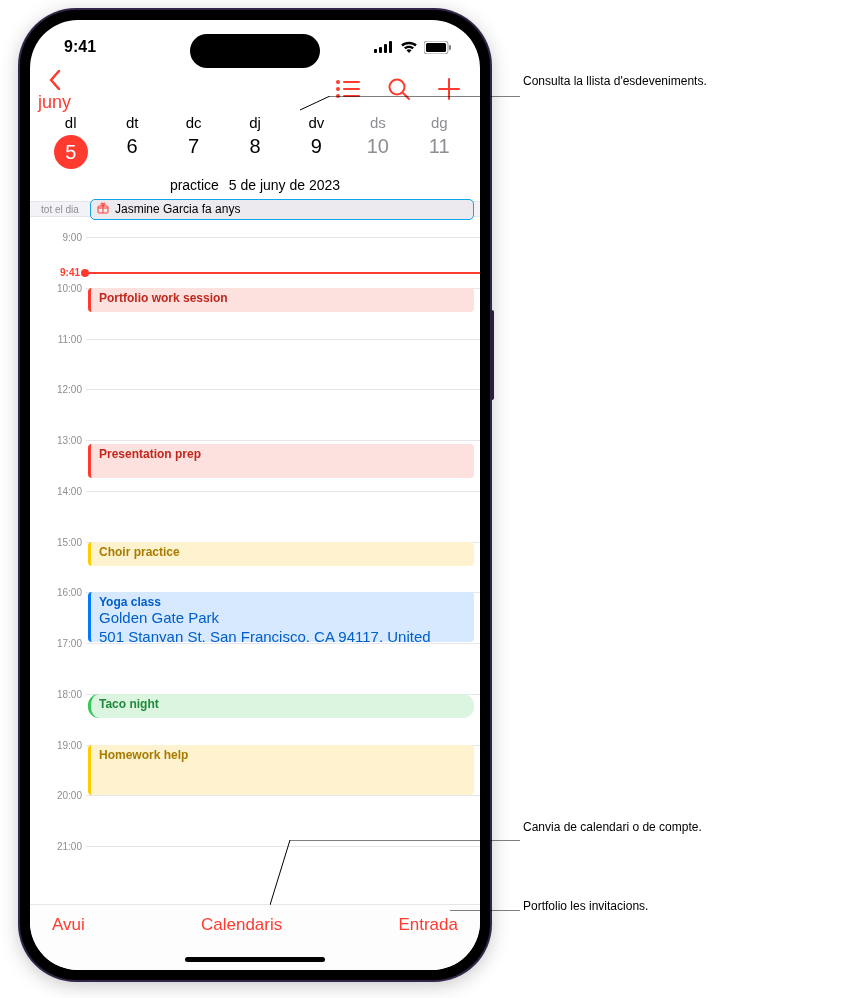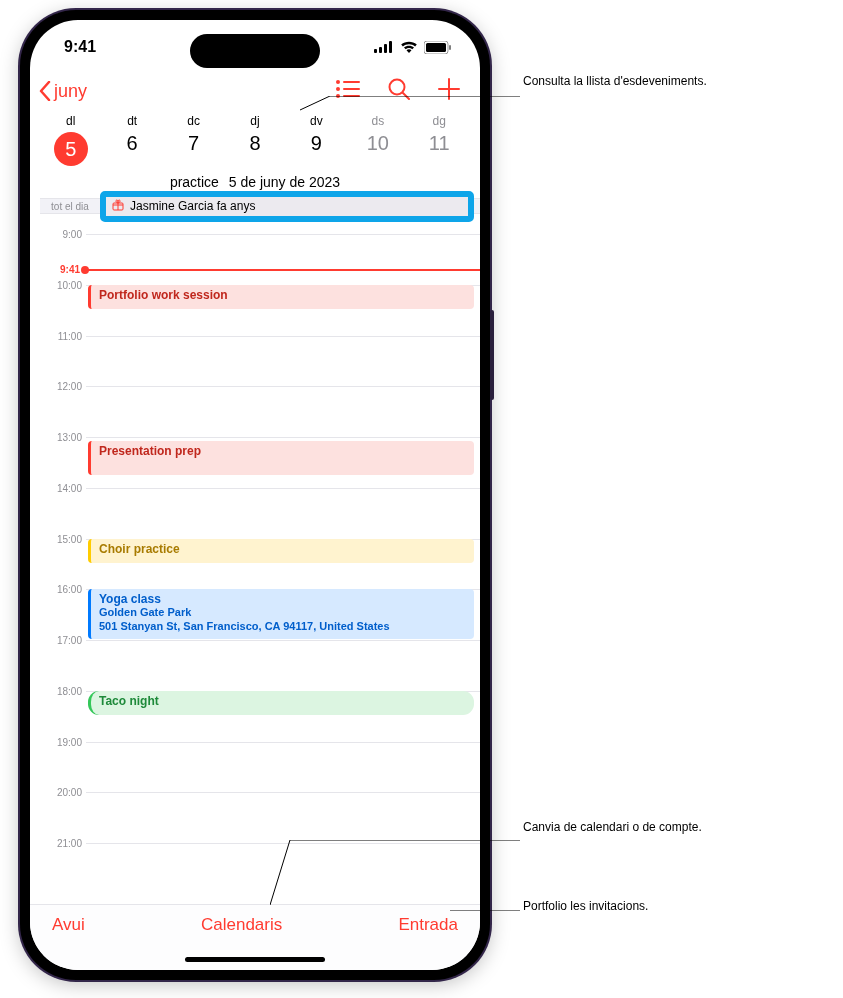--- a/index.html
+++ b/index.html
@@ -62,30 +62,31 @@
     display:flex;
     align-items:center;
     padding: 0 14px 6px 8px;
     height: 40px;
   }
   .back {
     display:flex; align-items:center;
     color:#ff3b30;
     font-size:18px;
     gap:2px;
+    flex-direction:column;
   }
   .back svg { width:14px; height:20px; }
   .spacer { flex:1; }
   .nav-icons { display:flex; gap:28px; align-items:center; padding-right:6px;}
   .nav-icons .ico { color:#ff3b30; }
 
   .weekdays {
     display:flex;
     padding: 0 10px;
-    font-size:12px;
+    font-size:15px;
     align-items:center;
   }
   .weekdays div {
     flex:1;
     text-align:center;
     color:#000;
   }
   .weekdays div.wknd { color:#8e8e93; }
 
   .daynums {
@@ -116,33 +117,32 @@
   }
   .fulldate .dow { font-weight:400; margin-right:6px;}
 
   .alldayrow {
     display:flex;
     align-items:center;
     background:#f2f2f7;
     border-top:1px solid #e5e5ea;
     border-bottom:1px solid #e5e5ea;
     height:16px;
-    margin-left:10px;
   }
   .alldayrow .lbl {
     font-size:10px;
     color:#8e8e93;
     width:60px;
     text-align:center;
   }
   .allday-event {
     flex:1;
     margin:3px 6px 3px 0;
     background:#eceaef;
-    border:6px solid #0ea5e9;
+    border:1px solid #0ea5e9;
     border-radius:5px;
     font-size:12px;
     padding:2px 6px;
     display:flex;
     align-items:center;
     gap:6px;
   }
   .allday-event .gicon { color:#ff3b30; font-size:12px;}
 
   .timeline {
@@ -200,21 +200,21 @@
   .event {
     position:absolute;
     left:58px; right:6px;
     border-radius:4px;
     padding:3px 8px;
     font-size:12px;
     font-weight:600;
     border-left:3px solid;
     overflow:hidden;
   }
-  .event .sub { font-weight:700; font-size:11px; line-height:1.25;}
+  .event .sub { font-weight:400; font-size:15px; line-height:1.25;}
   .ev-red    { background:#fde1df; border-color:#ff3b30; color:#c0271d;}
   .ev-yellow { background:#fff3cf; border-color:#ffcc00; color:#a87b00;}
   .ev-blue   { background:#d6e9ff; border-color:#007aff; color:#005ecb;}
   .ev-green  { background:#dcf5e1; border-color:#34c759; color:#1e8a3a;border-radius:11px;}
 
   .toolbar {
     position:absolute;
     left:0; right:0; bottom:0;
     height:66px;
     display:flex;
@@ -387,20 +387,23 @@
         <span>Choir practice</span>
       </div>
       <div class="event ev-blue" style="top:375px;height:50px">
         <span>Yoga class</span>
         <div class="sub">Golden Gate Park</div>
         <div class="sub">501 Stanyan St, San Francisco, CA 94117, United States</div>
       </div>
       <div class="event ev-green" style="top:477px;height:24px">
         <span>Taco night</span>
       </div>
+      <div class="event ev-yellow" style="top:528px;height:50px">
+        <span>Homework help</span>
+      </div>
     </div>
 
     <div class="toolbar">
       <span>Avui</span>
       <span>Calendaris</span>
       <span>Entrada</span>
     </div>
     <div class="homebar"></div>
   </div>
 </div>

